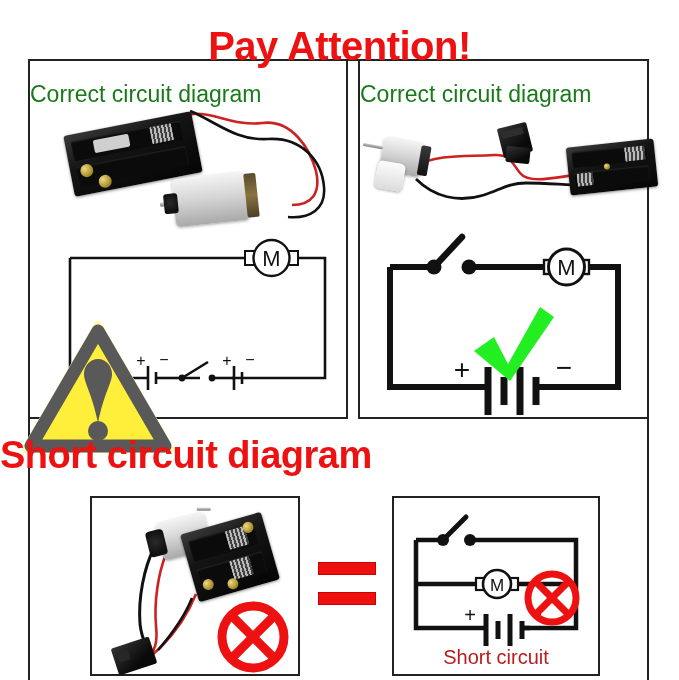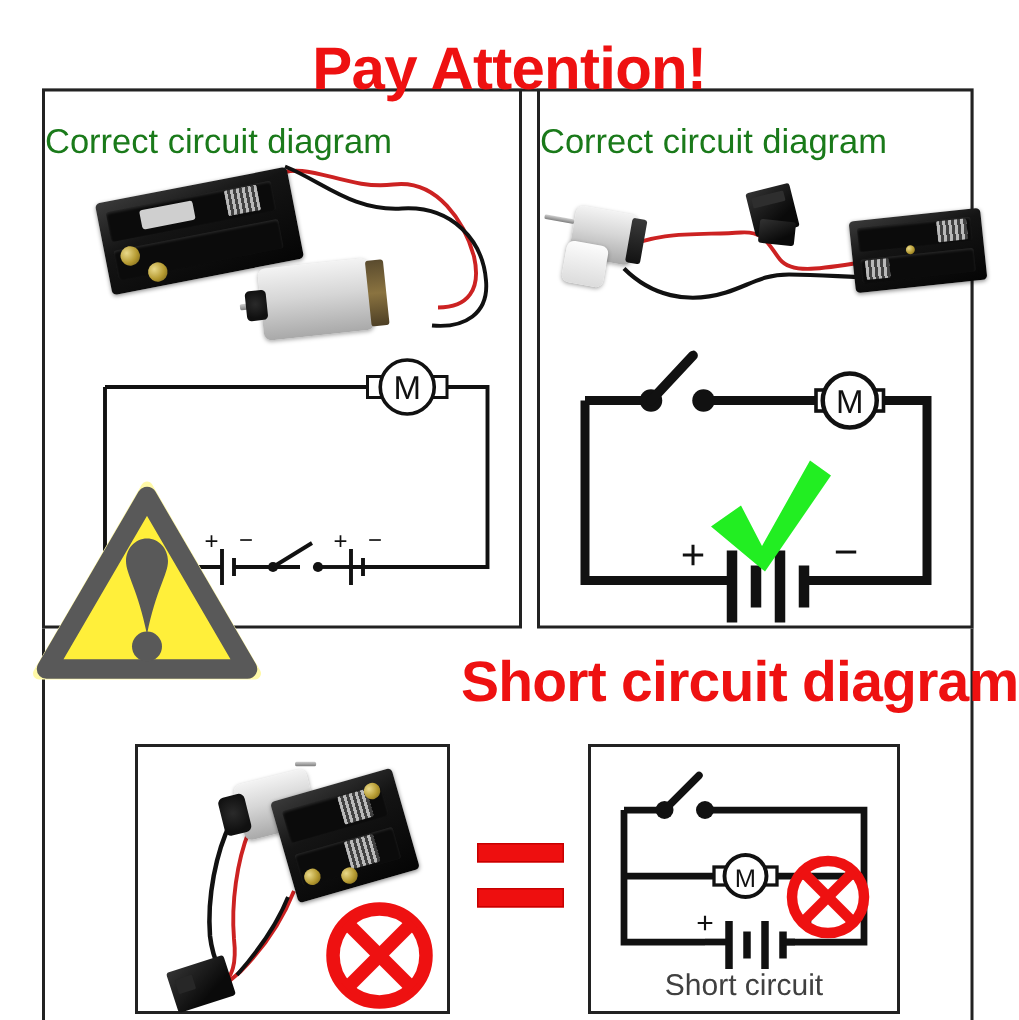--- a/index.html
+++ b/index.html
@@ -31,21 +31,21 @@
     color: #ee1111;
     letter-spacing: -0.5px;
     z-index: 40;
     white-space: nowrap;
   }
   .section-title {
     position: absolute;
     left: 0;
     top: 404px;
     width: 679px;
-    text-align: right;
+    text-align: left;
     font-size: 38px;
     font-weight: bold;
     color: #ee1111;
     letter-spacing: -0.5px;
     z-index: 40;
     white-space: nowrap;
   }
 
   
   .outer-frame {
@@ -179,21 +179,21 @@
   .equals-bar.bottom { top: 30px; }
 
   
   .short-label {
     position: absolute;
     left: 392px;
     top: 616px;
     width: 208px;
     text-align: center;
     font-size: 20px;
-    color: #404040;
+    color: #b91c1c;
     z-index: 36;
     white-space: nowrap;
   }
 </style>
 </head>
 <body>
 
 <div id="page">
 
   <div class="main-title">Pay Attention!</div>

